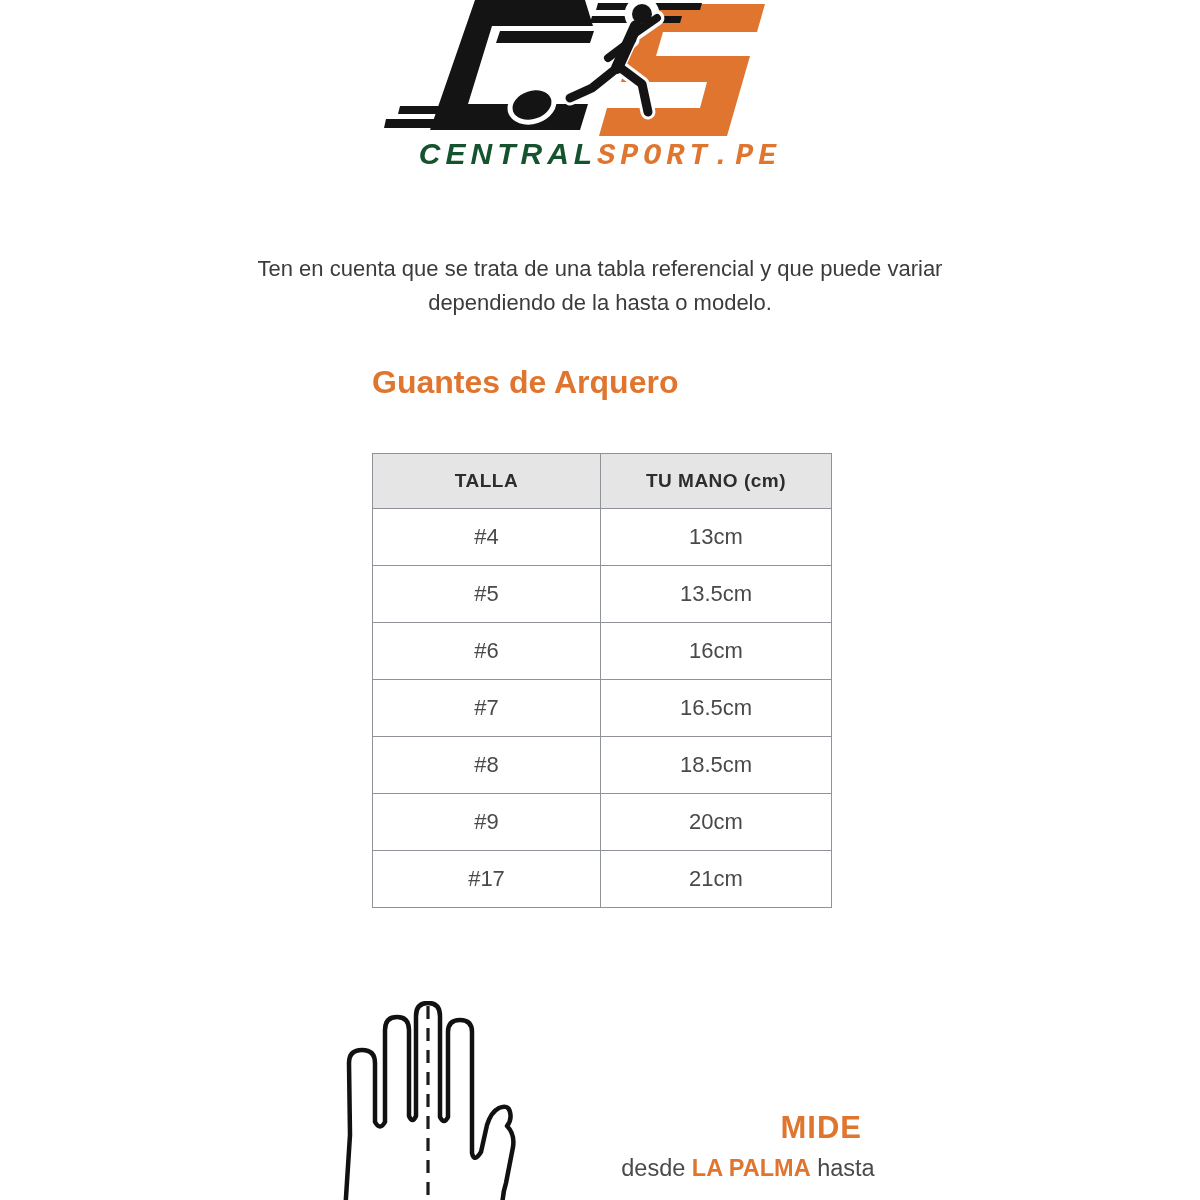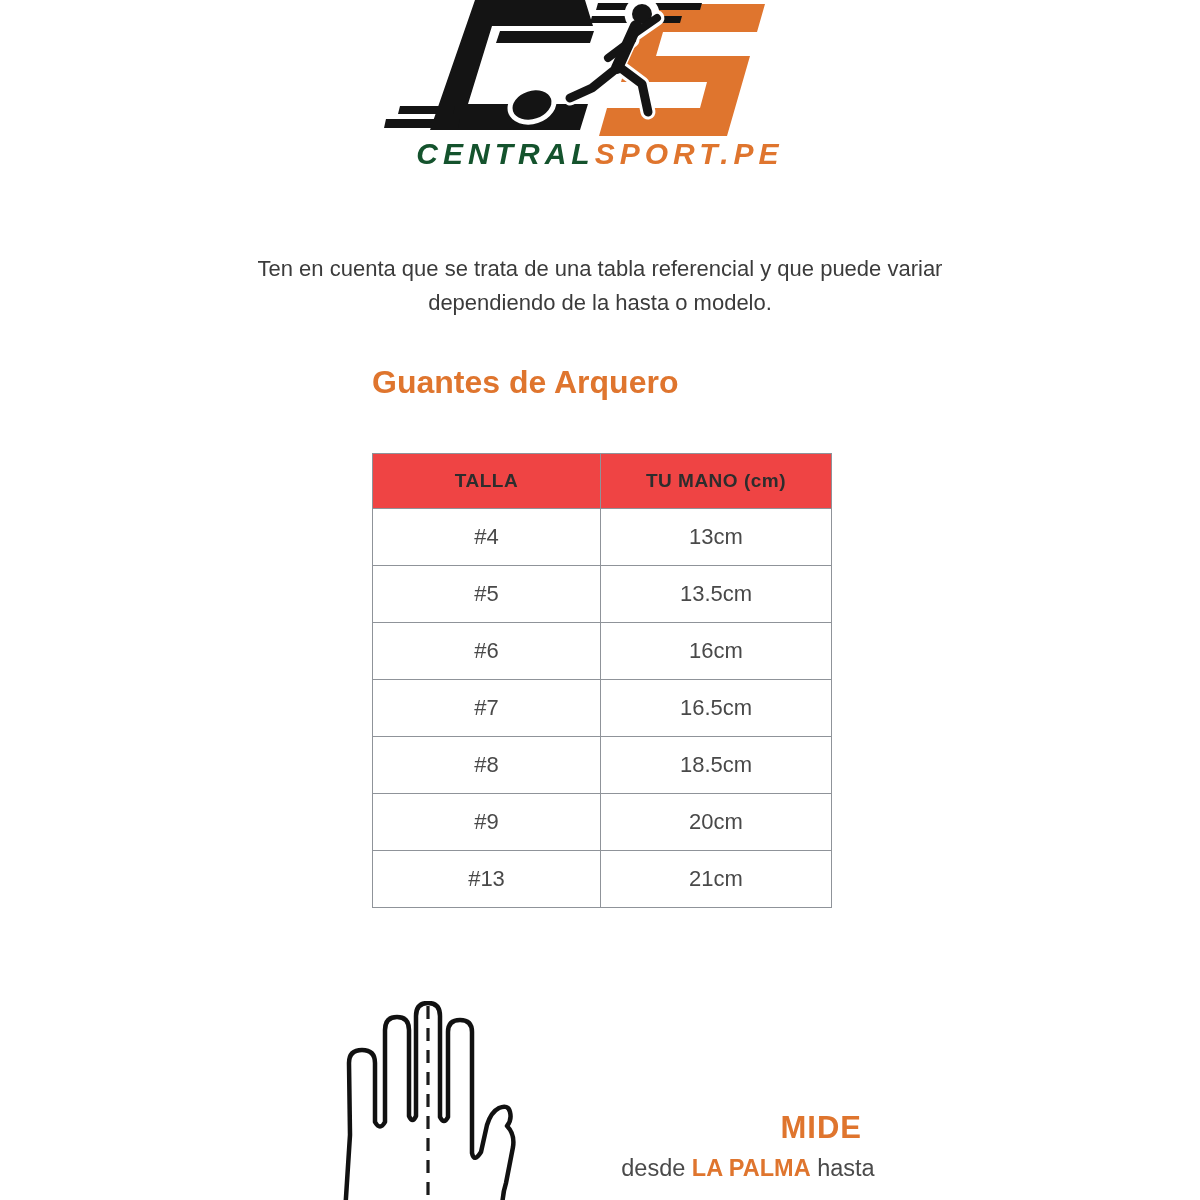--- a/index.html
+++ b/index.html
@@ -6,36 +6,36 @@
   html,body { width:1200px; height:1200px; overflow:hidden; background:#ffffff;
               font-family:"Liberation Sans", sans-serif; position:relative; }
   .abs { position:absolute; }
 
   
   #logo-mark { left:380px; top:0; width:390px; height:140px; }
   #wordmark { top:137px; left:0; width:1200px; text-align:center;
               font-size:30px; font-weight:800; font-style:italic;
               letter-spacing:5px; white-space:nowrap; }
   #wordmark .wm-black { color:#14532d; }
-  #wordmark .wm-orange { color:var(--accent); }
+  #wordmark .wm-orange { color:var(--accent);font-family:Liberation Mono, monospace; }
 
   
   #note { top:252px; left:0; width:1200px; text-align:center;
           font-size:22px; line-height:34px; color:#3b3b3b; }
 
   
   #section-title { left:372px; top:364px; font-size:32px; font-weight:700;
                    color:var(--accent); letter-spacing:0; }
 
   
   #size-table { left:372px; top:453px; width:459px; border-collapse:collapse;
                 table-layout:fixed; }
   #size-table th, #size-table td { border:1px solid #8f9399; text-align:center;
                                    vertical-align:middle; }
-  #size-table th { height:55px; background:#ef4444; font-size:19px; font-weight:700;
+  #size-table th { height:55px; background:#e5e5e5; font-size:19px; font-weight:700;
                    color:#2d2d2d; letter-spacing:.5px; }
   #size-table td { height:57px; font-size:22px; color:#494949; }
   #size-table col.c1 { width:228px; }
   #size-table col.c2 { width:231px; }
 
   
   #hand-figure { left:338px; top:1001px; width:180px; height:212px; }
 
   
   #measure { left:600px; top:1110px; width:296px; text-align:center; }
@@ -134,21 +134,21 @@
       </tr>
       <tr>
         <td>#8</td>
         <td>18.5cm</td>
       </tr>
       <tr>
         <td>#9</td>
         <td>20cm</td>
       </tr>
       <tr>
-        <td>#13</td>
+        <td>#17</td>
         <td>21cm</td>
       </tr>
     </tbody>
 </table>
 
 <svg id="hand-figure" class="abs" viewBox="0 0 180 212" aria-hidden="true">
   <path fill="#ffffff" stroke="#111111" stroke-width="4.5" stroke-linejoin="round" stroke-linecap="round" d="M 7,212
            L 12,134
            L 11,62
            Q 11,49 24,49

